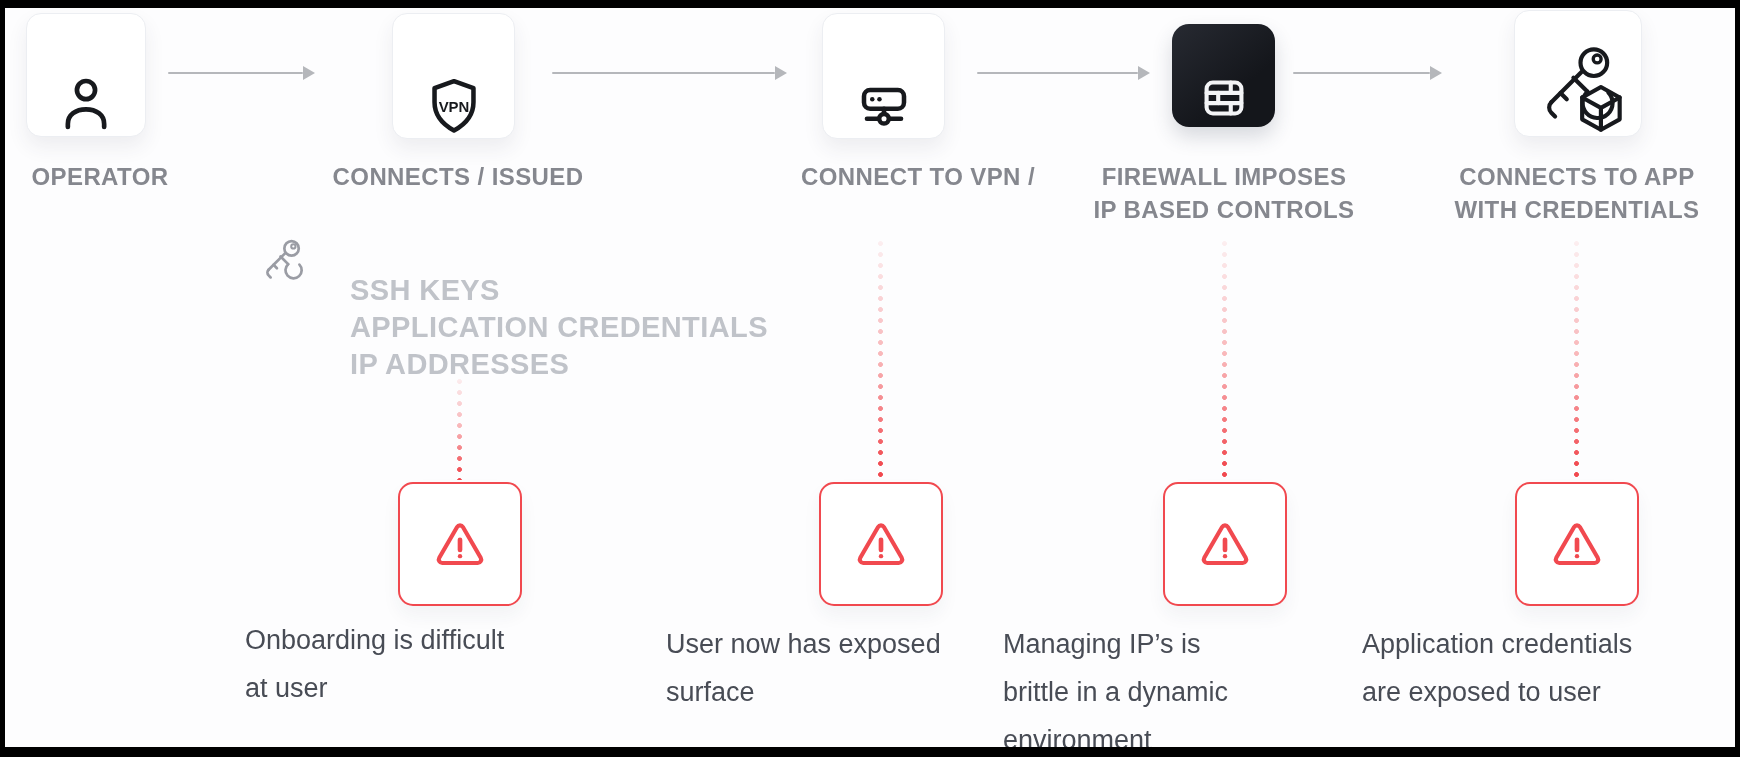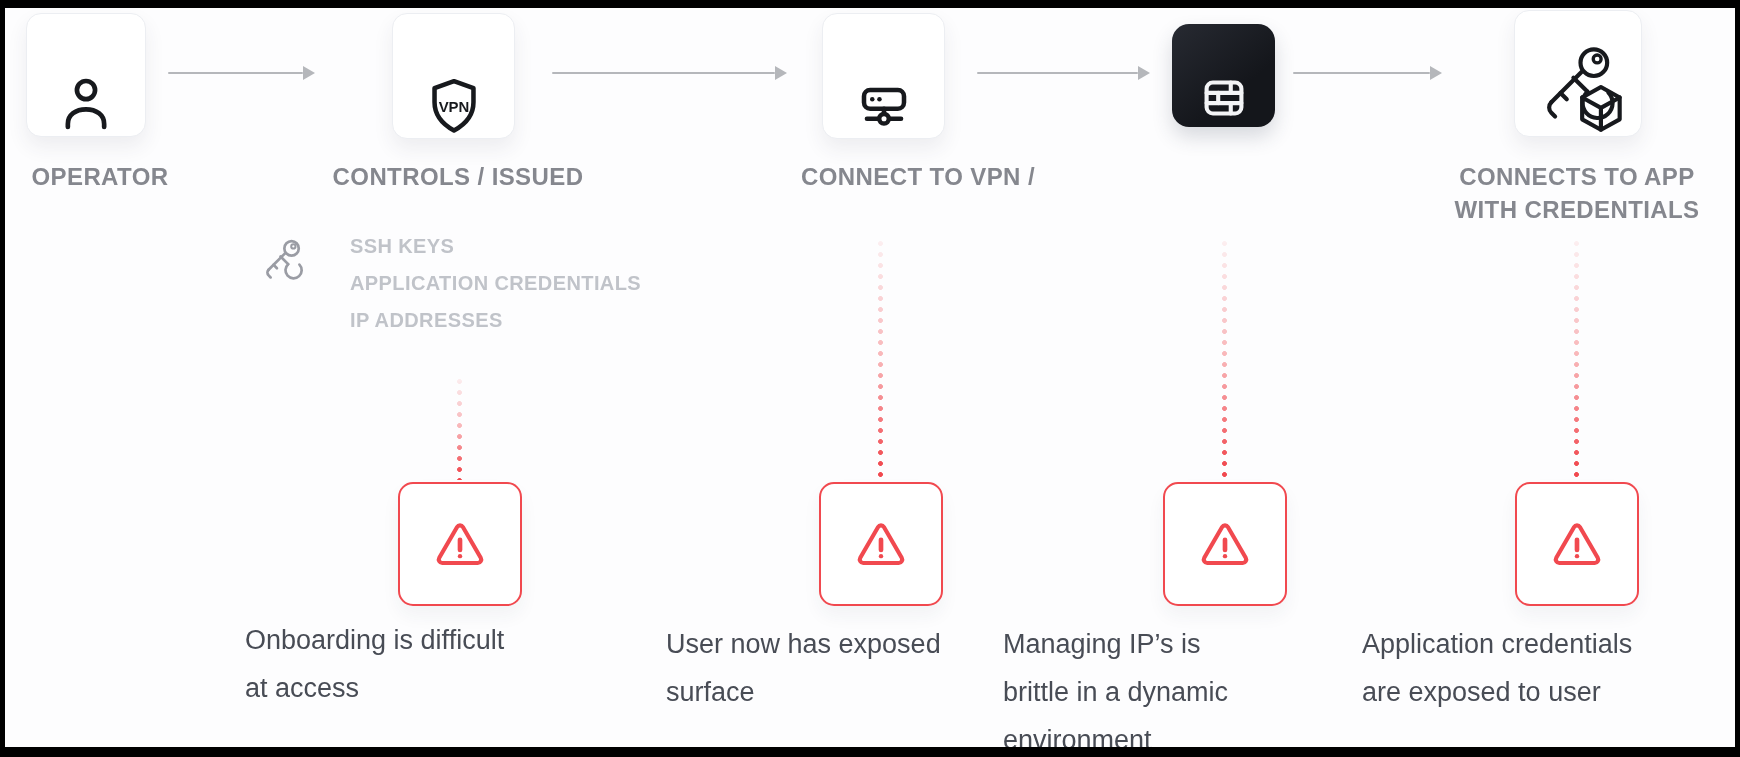--- a/index.html
+++ b/index.html
@@ -26,22 +26,22 @@
   .steplabel{
     position:absolute;width:360px;text-align:center;font-weight:bold;font-size:24px;line-height:33px;
     letter-spacing:.4px;color:var(--label-gray);white-space:nowrap;
   }
   .arrow{position:absolute;height:2.4px;background:var(--arrow-gray);border-radius:2px;}
   .arrow .head{
     position:absolute;right:-12px;top:50%;transform:translateY(-50%);
     width:0;height:0;border:7px solid transparent;border-left:12px solid var(--arrow-gray);border-right:0;
   }
   .credlist{
-    position:absolute;font-weight:bold;font-size:20px;line-height:37px;letter-spacing:.4px;
-    color:var(--list-gray);white-space:nowrap;
+    position:absolute;font-weight:bold;font-size:29px;line-height:37px;letter-spacing:.4px;
+    color:var(--list-gray);white-space:nowrap;margin-top:44px;
   }
   .keysicon{position:absolute;}
   .dots{
     position:absolute;width:5px;
     background-image:radial-gradient(circle at 2.5px 5.5px, var(--warning-red) 0 2.1px, rgba(241,73,79,0) 2.7px);
     background-size:5px 11px;background-repeat:repeat-y;
     -webkit-mask-image:linear-gradient(to bottom, rgba(0,0,0,.07) 0, rgba(0,0,0,.4) 50%, #000 95%);
     mask-image:linear-gradient(to bottom, rgba(0,0,0,.07) 0, rgba(0,0,0,.4) 50%, #000 95%);
   }
   .warnbox{
@@ -119,24 +119,28 @@
       <i class="head"></i>
     </div>
   <div class="arrow" style="left:1293px;top:72px;width:137px">
       <i class="head"></i>
     </div>
 
   <div class="steplabel" style="left:-80px;top:160px">
     <div>OPERATOR</div>
   </div>
   <div class="steplabel" style="left:278px;top:160px">
-    <div>CONTROLS / ISSUED</div>
+    <div>CONNECTS / ISSUED</div>
   </div>
   <div class="steplabel" style="left:738px;top:160px">
     <div>CONNECT TO VPN /</div>
+  </div>
+  <div class="steplabel" style="left:1044px;top:160px">
+    <div>FIREWALL IMPOSES</div>
+    <div>IP BASED CONTROLS</div>
   </div>
   <div class="steplabel" style="left:1397px;top:160px">
     <div>CONNECTS TO APP</div>
     <div>WITH CREDENTIALS</div>
   </div>
 
   <svg class="keysicon" style="left:256px;top:234px" width="54" height="54" viewBox="0 0 48 48" fill="none" stroke="#9a9ca4" stroke-width="2.4" stroke-linecap="round" stroke-linejoin="round">
     <circle cx="31.6" cy="12.8" r="6.4"></circle>
     <circle cx="33.2" cy="11" r="1.9" stroke-width="1.8"></circle>
     <path d="M25.8 17.2 L11.2 31.8"></path>
@@ -180,21 +184,21 @@
   <div class="warnbox" style="left:1515px">
     <svg width="62" height="62" viewBox="0 0 24 24" fill="none" stroke="var(--warning-red)" stroke-width="1.6" stroke-linecap="round" stroke-linejoin="round">
       <path d="M12 4.8 c.46 0 .88 .24 1.12 .65 l6.9 11.9 c.24 .42 .24 .93 0 1.35 c-.24 .41 -.66 .65 -1.12 .65 H5.1 c-.46 0 -.88 -.24 -1.12 -.65 c-.24 -.42 -.24 -.93 0 -1.35 l6.9 -11.9 c.24 -.41 .66 -.65 1.12 -.65 Z"></path>
       <path d="M12 10.4 V14.3" stroke-width="1.8"></path>
       <circle cx="12" cy="16.7" r="0.85" fill="var(--warning-red)" stroke="none"></circle>
     </svg>
   </div>
 
   <div class="caption" style="left:245px;top:616px">
     <div>Onboarding is difficult</div>
-    <div>at access</div>
+    <div>at user</div>
   </div>
   <div class="caption" style="left:666px;top:620px">
     <div>User now has exposed</div>
     <div>surface</div>
   </div>
   <div class="caption" style="left:1003px;top:620px">
     <div>Managing IP’s is</div>
     <div>brittle in a dynamic</div>
     <div>environment</div>
   </div>

